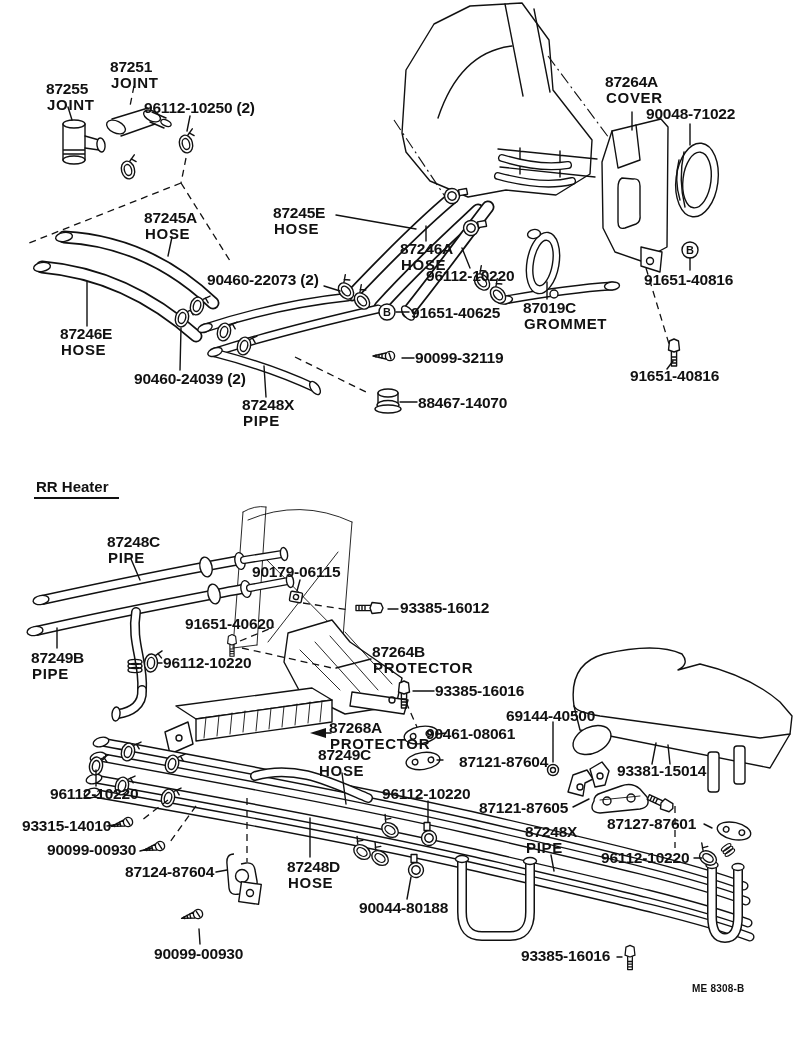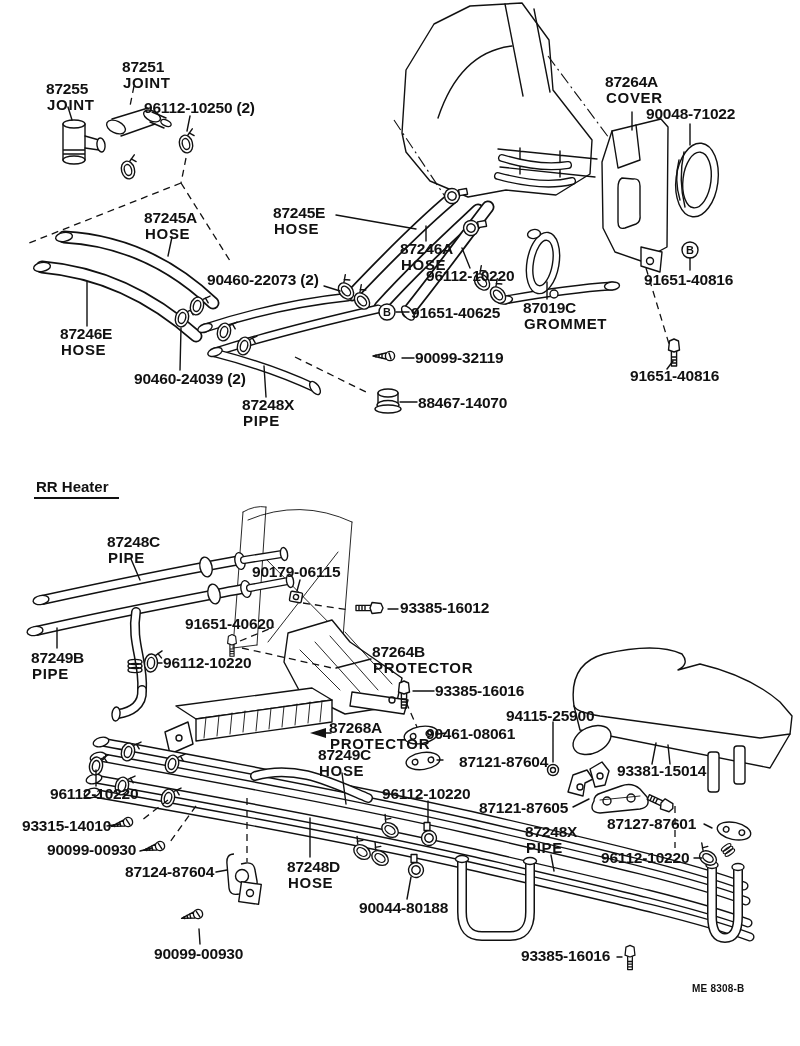--- a/index.html
+++ b/index.html
@@ -338,21 +338,21 @@
                        M140,851 L152,848 M216,872 L227,870 M310,857 L310,818 M407,899 L411,877
                        M200,944 L199,929 M617,957 L622,957 M428,801 L428,822"></path>
     <polygon points="310,733 326,728 326,738" fill="#111"></polygon>
     <path class="dash" d="M240,641 L274,627 M242,648 L332,668 M303,603 L350,610 M406,702 L417,727
                          M168,800 L142,820 M196,806 L170,842 M247,798 L247,862 M675,806 L675,848"></path>
   </g>
 </svg>
 
 <div id="labels-layer">
       <div class="plabel" style="left: 46px; top: 81px;"><span class="pnum">87255</span><span class="psub">JOINT</span></div>
-      <div class="plabel" style="left: 110px; top: 59px; margin-left: 12px;"><span class="pnum">87251</span><span class="psub">JOINT</span></div>
+      <div class="plabel" style="left: 110px; top: 59px;"><span class="pnum">87251</span><span class="psub">JOINT</span></div>
       <div class="plabel" style="left: 144px; top: 100px;"><span class="pnum">96112-10250 (2)</span></div>
       <div class="plabel" style="left: 144px; top: 210px;"><span class="pnum">87245A</span><span class="psub">HOSE</span></div>
       <div class="plabel" style="left: 273px; top: 205px;"><span class="pnum">87245E</span><span class="psub">HOSE</span></div>
       <div class="plabel" style="left: 207px; top: 272px;"><span class="pnum">90460-22073 (2)</span></div>
       <div class="plabel" style="left: 400px; top: 241px;"><span class="pnum">87246A</span><span class="psub">HOSE</span></div>
       <div class="plabel" style="left: 426px; top: 268px;"><span class="pnum">96112-10220</span></div>
       <div class="plabel" style="left: 411px; top: 305px;"><span class="pnum">91651-40625</span></div>
       <div class="plabel" style="left: 415px; top: 350px;"><span class="pnum">90099-32119</span></div>
       <div class="plabel" style="left: 418px; top: 395px;"><span class="pnum">88467-14070</span></div>
       <div class="plabel" style="left: 523px; top: 300px;"><span class="pnum">87019C</span><span class="psub">GROMMET</span></div>
@@ -366,21 +366,21 @@
       <div class="plabel" style="left: 107px; top: 534px;"><span class="pnum">87248C</span><span class="psub">PIPE</span></div>
       <div class="plabel" style="left: 252px; top: 564px;"><span class="pnum">90179-06115</span></div>
       <div class="plabel" style="left: 400px; top: 600px;"><span class="pnum">93385-16012</span></div>
       <div class="plabel" style="left: 185px; top: 616px;"><span class="pnum">91651-40620</span></div>
       <div class="plabel" style="left: 163px; top: 655px;"><span class="pnum">96112-10220</span></div>
       <div class="plabel" style="left: 31px; top: 650px;"><span class="pnum">87249B</span><span class="psub">PIPE</span></div>
       <div class="plabel" style="left: 372px; top: 644px;"><span class="pnum">87264B</span><span class="psub">PROTECTOR</span></div>
       <div class="plabel" style="left: 435px; top: 683px;"><span class="pnum">93385-16016</span></div>
       <div class="plabel" style="left: 329px; top: 720px;"><span class="pnum">87268A</span><span class="psub">PROTECTOR</span></div>
       <div class="plabel" style="left: 426px; top: 726px;"><span class="pnum">90461-08061</span></div>
-      <div class="plabel" style="left: 506px; top: 708px;"><span class="pnum">94115-25900</span></div>
+      <div class="plabel" style="left: 506px; top: 708px;"><span class="pnum">69144-40500</span></div>
       <div class="plabel" style="left: 318px; top: 747px;"><span class="pnum">87249C</span><span class="psub">HOSE</span></div>
       <div class="plabel" style="left: 459px; top: 754px;"><span class="pnum">87121-87604</span></div>
       <div class="plabel" style="left: 617px; top: 763px;"><span class="pnum">93381-15014</span></div>
       <div class="plabel" style="left: 382px; top: 786px;"><span class="pnum">96112-10220</span></div>
       <div class="plabel" style="left: 479px; top: 800px; text-align: center;"><span class="pnum">87121-87605</span></div>
       <div class="plabel" style="left: 607px; top: 816px;"><span class="pnum">87127-87601</span></div>
       <div class="plabel" style="left: 525px; top: 824px;"><span class="pnum">87248X</span><span class="psub">PIPE</span></div>
       <div class="plabel" style="left: 601px; top: 850px;"><span class="pnum">96112-10220</span></div>
       <div class="plabel" style="left: 50px; top: 786px;"><span class="pnum">96112-10220</span></div>
       <div class="plabel" style="left: 22px; top: 818px;"><span class="pnum">93315-14010</span></div>

